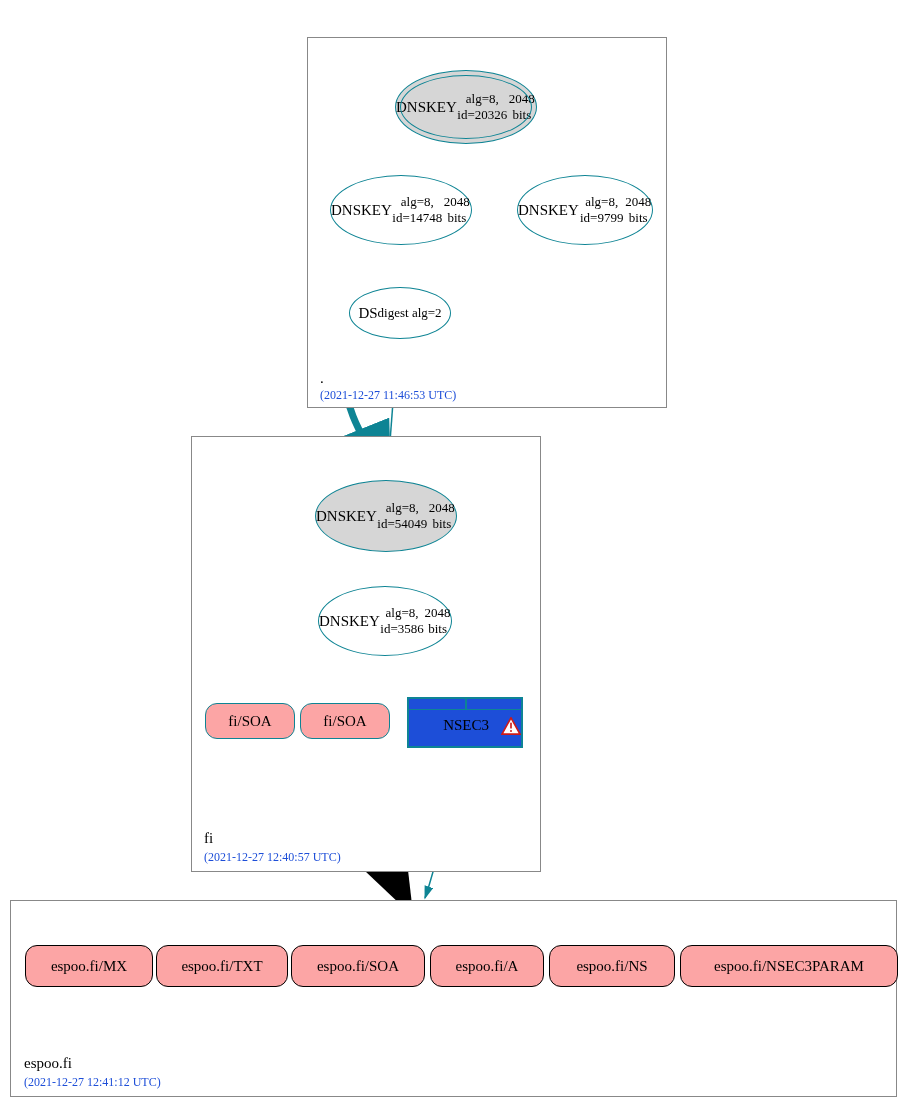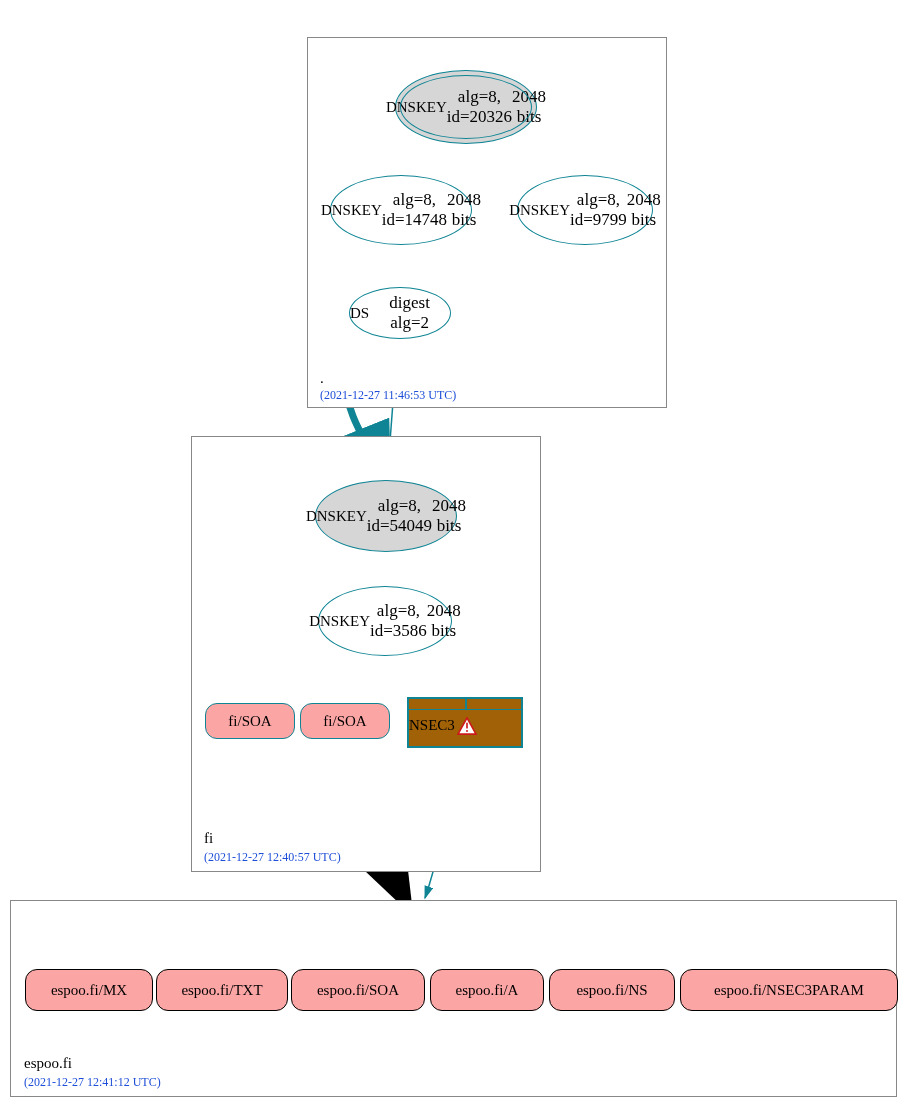--- a/index.html
+++ b/index.html
@@ -47,45 +47,44 @@
     border-radius: 50%;
   }
   .ellipse.filled {
     background: #d6d6d6;
   }
   .title {
     font-size: 15px;
     line-height: 1.1;
   }
   .sub {
-    font-size: 17px;
+    font-size: 13px;
     line-height: 1.2;
   }
   .rrbox {
     border: 1.5px solid #0e8494;
     border-radius: 12px;
     background: #fca5a5;
     display: flex;
     align-items: center;
     justify-content: center;
     font-size: 15px;
     padding: 0 8px;
   }
   .rrbox.black {
     border: 1.5px solid #000;
-    margin-top: 24px;
   }
   .nsec3 {
     position: absolute;
     border: 2.5px solid #0e8494;
-    background: #a16207;
+    background: #1d4ed8;
     display: flex;
     align-items: center;
-    justify-content: flex-start;
-    gap: 2px;
+    justify-content: flex-end;
+    gap: 12px;
     font-size: 15px;
   }
   .nsec3 .topbar {
     position: absolute;
     top: 0; left: 0; right: 0;
     height: 10px;
     border-bottom: 1.5px solid #0e8494;
   }
   .nsec3 .topbar::after {
     content: "";

